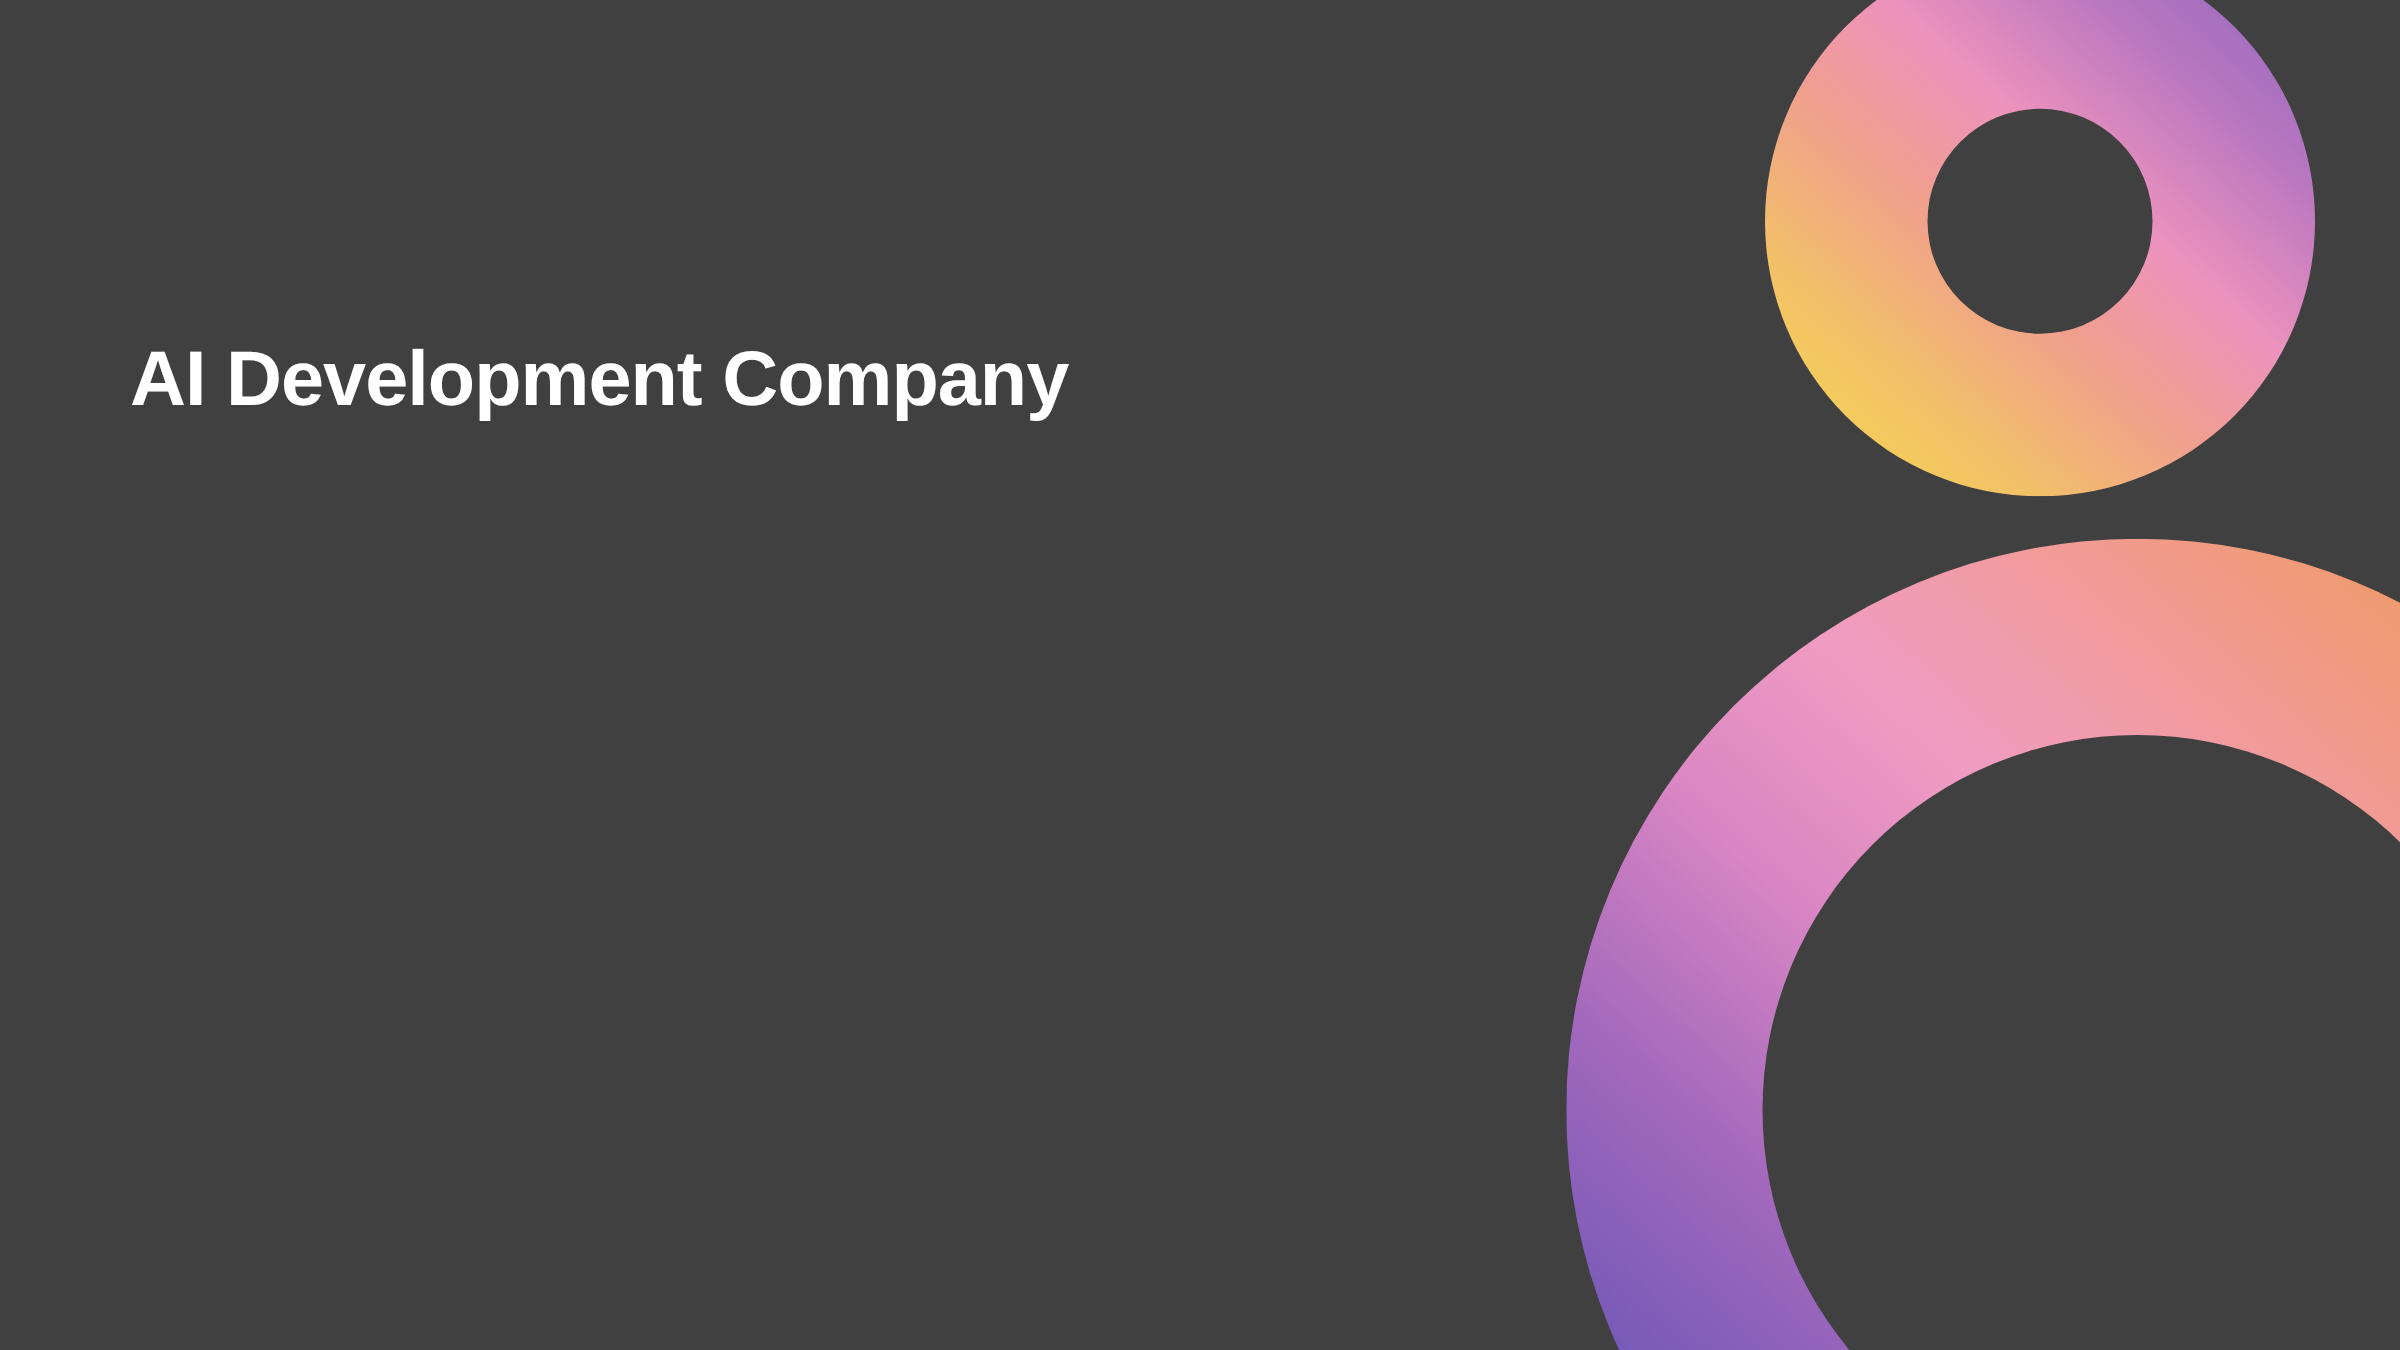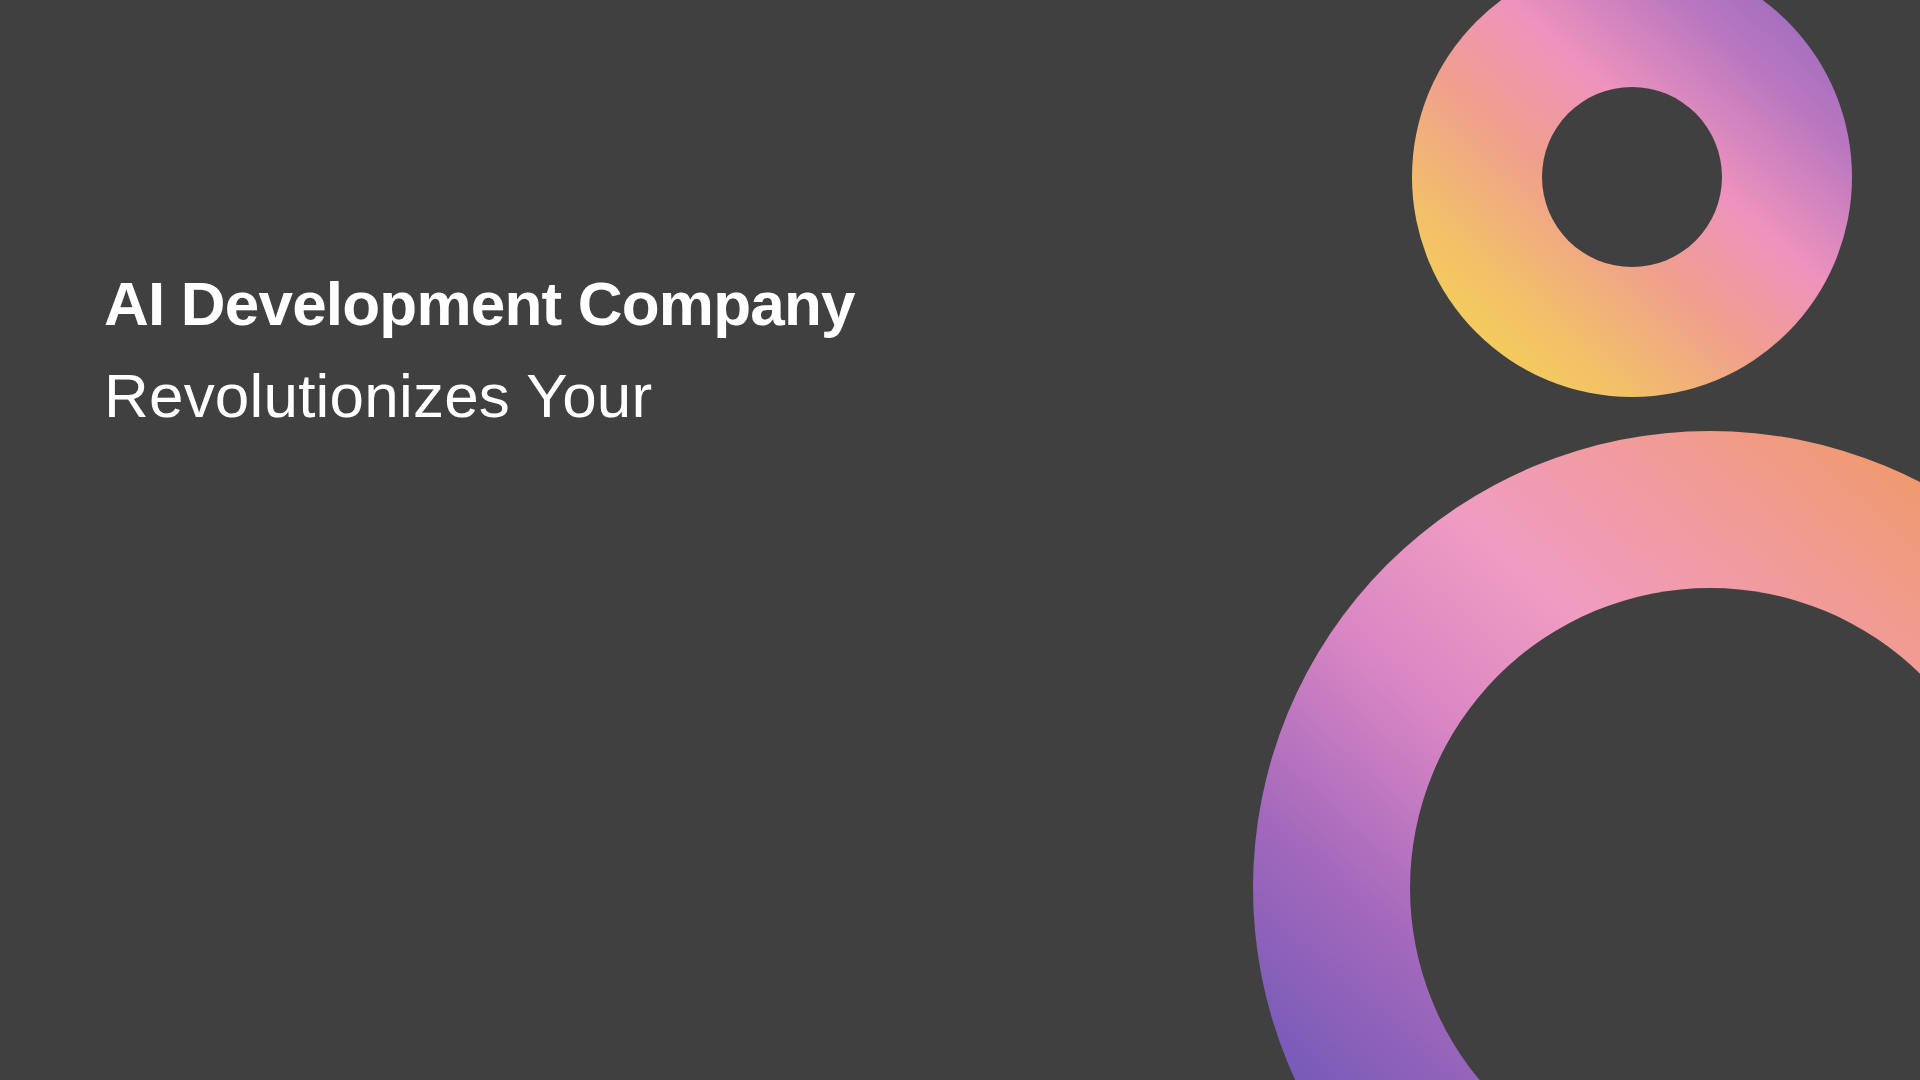--- a/index.html
+++ b/index.html
@@ -92,16 +92,15 @@
       <rect x="1253" y="431" width="914" height="914" fill="url(#ringGradLarge)" mask="url(#largeRingMask)"></rect>
     </g>
 
     <g>
       <rect x="1412" y="-43" width="440" height="440" fill="url(#ringGradSmall)" mask="url(#smallRingMask)"></rect>
     </g>
   </svg>
 
   <div id="headline">
     <span class="hl-line bold">AI Development Company</span>
-    <span class="hl-line normal">Revolutionizes Your</span>
   </div>
 
 </div>
 
 </body></html>

